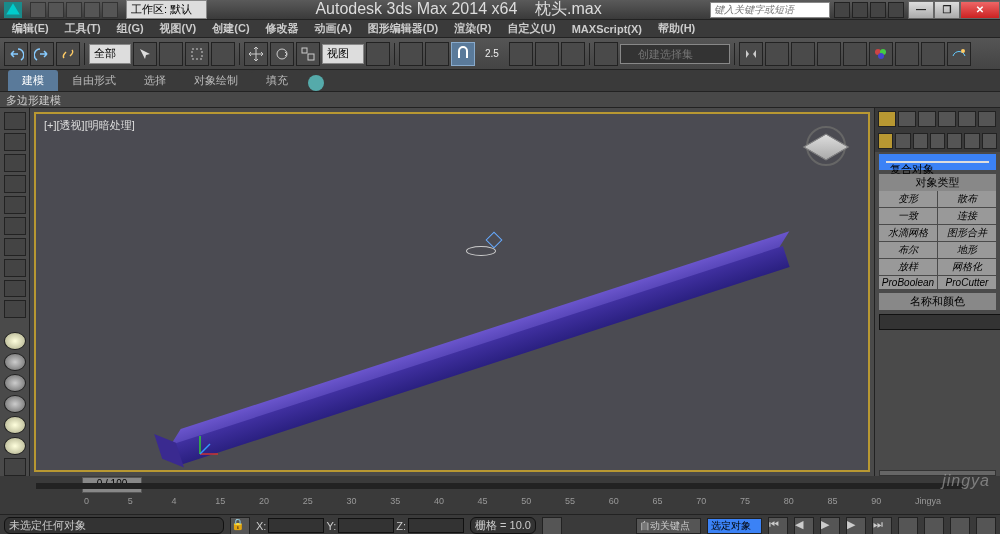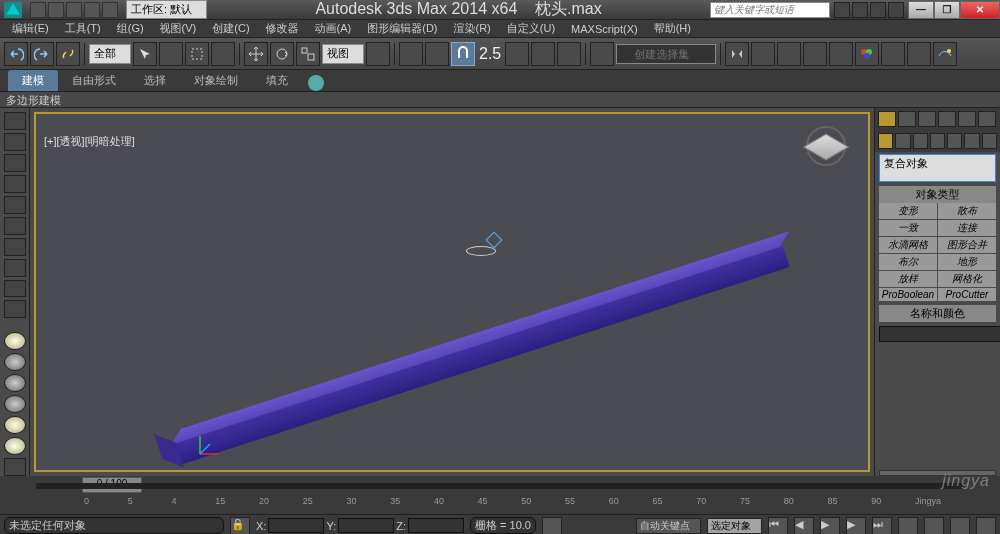--- a/index.html
+++ b/index.html
@@ -14,67 +14,67 @@
 .titletext { flex:1; text-align:center; color:#ddd; font-size:16px; }
 .searchbox { width:120px; height:16px; background:#fff; border:1px solid #888; color:#888; padding:0 3px; font-size:10px; font-style:italic; }
 .sys-icons { display:flex; gap:2px; margin:0 4px; }
 .sys-icon { width:16px; height:16px; background:#444; border:1px solid #222; }
 .winbtns { display:flex; }
 .winbtn { width:26px; height:18px; background:linear-gradient(#ddd,#aaa); border:1px solid #666; display:flex; align-items:center; justify-content:center; color:#222; font-size:10px; font-weight:bold;}
 .winbtn.close { background:linear-gradient(#e66,#c22); color:#fff; width:40px; }
 
 
 .menubar { height:18px; background:#3a3a3a; display:flex; align-items:center; padding-left:4px; gap:0; border-bottom:1px solid #222;}
-.menuitem { padding:2px 8px; color:#ccc; font-size:11px; cursor:pointer; }
+.menuitem { padding:2px 8px; color:#ccc; font-size:11px; cursor:pointer;font-weight:bold; }
 
 
 .maintb { height:32px; background:linear-gradient(#555,#444); display:flex; align-items:center; padding:0 4px; gap:2px; border-bottom:1px solid #222; }
 .tbtn { width:24px; height:24px; background:#4a4a4a; border:1px solid #222; display:flex; align-items:center; justify-content:center; cursor:pointer; }
 .tbtn.active { background:#5a7a9a; border-color:#88aacc; }
 .tbtn svg { width:16px; height:16px; }
 .tsep { width:1px; height:22px; background:#222; margin:0 2px; }
 .tdrop { height:20px; background:#ddd; color:#000; padding:1px 14px 1px 4px; font-size:11px; border:1px solid #888; }
-.tnum { color:#eee; font-size:16px; margin:0 2px; }
+.tnum { color:#eee; font-size:10px; margin:0 8px; }
 
 
 .ribbon-tabs { height:22px; background:#3a3a3a; display:flex; align-items:end; padding-left:8px; border-bottom:1px solid #222; }
 .rtab { padding:3px 14px; color:#bbb; font-size:11px; background:#3a3a3a; cursor:pointer; border-top-left-radius:3px; border-top-right-radius:3px;}
 .rtab.active { background:#5a7a9a; color:#fff; }
 .rdot { width:16px; height:16px; border-radius:50%; background:#5aa; margin-left:6px; }
 .ribbon-sub { height:16px; background:#484848; color:#ccc; font-size:11px; padding:1px 6px; border-bottom:1px solid #222;}
 
 
 .mainrow { display:flex; height:368px; }
 .lefttool { width:30px; background:#4a4a4a; display:flex; flex-direction:column; align-items:center; padding-top:4px; gap:3px; border-right:1px solid #222;}
 .ltbtn { width:22px; height:22px; background:#444; border:1px solid #222; cursor:pointer; }
 .ltbtn.light { background:radial-gradient(#ffd,#aa8); border-radius:50%; }
 .ltbtn.gray { background:radial-gradient(#ccc,#666); border-radius:50%; }
 
 .viewport { flex:1; background:#4b4b52; border:2px solid #b89832; position:relative; margin:4px; overflow:hidden; }
-.vplabel { position:absolute; top:20px; left:8px; color:#ddd; font-size:11px; }
+.vplabel { position:absolute; top:4px; left:8px; color:#ddd; font-size:11px; }
 .viewcube { position:absolute; top:8px; right:18px; width:48px; height:48px; }
 .viewcube .cube { width:26px;height:26px; background:linear-gradient(135deg,#ddd,#aaa); transform:rotate(45deg) skew(-15deg,-15deg); margin:12px auto 0; border:1px solid #888; }
 .viewcube .ring { position:absolute; top:4px; left:4px; width:40px; height:40px; border:2px solid #666; border-radius:50%; }
 
 
 .box3d { position:absolute; left:200px; top:320px; width:640px; height:200px; transform:rotate(-18deg); transform-origin:left bottom; }
 .box-top { position:absolute; left:0; top:-12px; width:640px; height:18px; background:linear-gradient(#6a55cc,#5040b0); transform:skewX(-50deg); }
 .box-front { position:absolute; left:0; top:0; width:640px; height:22px; background:linear-gradient(#4030a0,#2a2080); }
 .box-end { position:absolute; left:-16px; top:-8px; width:18px; height:26px; background:#3a2a90; transform:skewY(40deg); }
 .grip { position:absolute; top:120px; left:430px; width:44px; height:26px; }
 .grip .ell { position:absolute; width:30px; height:10px; border:1px solid #ccc; border-radius:50%; top:12px; left:0; }
 .grip .sq { position:absolute; width:12px; height:12px; border:1px solid #6af; transform:rotate(45deg); top:0; left:22px; }
 .axis { position:absolute; bottom:10px; left:158px; width:30px; height:30px; }
 
 
 .rightpanel { width:126px; background:#4a4a4a; border-left:1px solid #222; display:flex; flex-direction:column; }
 .rp-row { display:flex; gap:2px; padding:3px; background:#3a3a3a; }
 .rp-icon { width:18px; height:16px; background:#555; border:1px solid #222; cursor:pointer; }
 .rp-icon.act { background:#b89832; }
-.rp-drop { margin:2px 4px; height:28px; background:#ddd; color:#000; padding:1px 4px; font-size:11px; border:1px solid #3b82f6; }
+.rp-drop { margin:2px 4px; height:16px; background:#ddd; color:#000; padding:1px 4px; font-size:11px; border:7px solid #3b82f6; }
 .rp-section { background:#888; color:#000; text-align:center; padding:1px; font-size:11px; margin:2px 4px 0; }
 .rp-check { display:flex; align-items:center; justify-content:center; gap:3px; padding:2px; color:#bbb; font-size:10px;}
 .rp-grid { display:grid; grid-template-columns:1fr 1fr; gap:1px; padding:0 4px; }
 .rp-cell { background:#999; color:#000; text-align:center; padding:1px; font-size:10px; cursor:pointer;font-style:italic; }
 .rp-name { margin:4px 4px 0; }
 .rp-input { display:flex; gap:2px; margin:4px; }
 .rp-input input { flex:1; height:16px; background:#333; border:1px solid #111; }
 .rp-hide { height:6px; background:#666; margin:4px 4px 0; border:1px solid #333; }
 
 
@@ -196,21 +196,21 @@
       <svg viewBox="0 0 16 16">
         <path d="M4 12V5a4 4 0 018 0v7" stroke="#fff" fill="none" stroke-width="2"></path>
       </svg>
     </div>
   <span class="tnum">2.5</span>
   <div class="tbtn"></div>
   <div class="tbtn"></div>
   <div class="tbtn"></div>
   <div class="tsep"></div>
   <div class="tbtn"></div>
-  <input class="tdrop" style="width: 100px; background: rgb(51, 51, 51); color: rgb(170, 170, 170); padding-left: 17px;" placeholder="创建选择集">
+  <input class="tdrop" style="width: 110px; background: rgb(51, 51, 51); color: rgb(170, 170, 170); padding-left: 17px;" placeholder="创建选择集">
   <div class="tsep"></div>
   <div class="tbtn">
       <svg viewBox="0 0 16 16">
         <path d="M8 2v12M3 4l3 4-3 4zM13 4l-3 4 3 4z" fill="#ccc"></path>
       </svg>
     </div>
   <div class="tbtn"></div>
   <div class="tbtn"></div>
   <div class="tbtn"></div>
   <div class="tbtn"></div>
@@ -363,21 +363,21 @@
       <input class="bb-field" style="">
     <span>Y:</span>
       <input class="bb-field" style="">
     <span>Z:</span>
       <input class="bb-field" style="">
   </div>
   <div class="bb-text" style="background:#333;border:1px solid #111">栅格 = 10.0</div>
   <div class="bb-btn"></div>
   <div style="flex:1"></div>
   <div class="bb-drop">自动关键点</div>
-  <div class="bb-drop" style="background:#a3a3a3;color:#000">选定对象</div>
+  <div class="bb-drop" style="background:#3b82f6;color:#000">选定对象</div>
   <div class="bb-btn">⏮</div>
   <div class="bb-btn">◀</div>
   <div class="bb-btn">▶</div>
   <div class="bb-btn">▶</div>
   <div class="bb-btn">⏭</div>
   <div class="bb-btn"></div>
   <div class="bb-btn"></div>
   <div class="bb-btn"></div>
   <div class="bb-btn"></div>
 </div>

